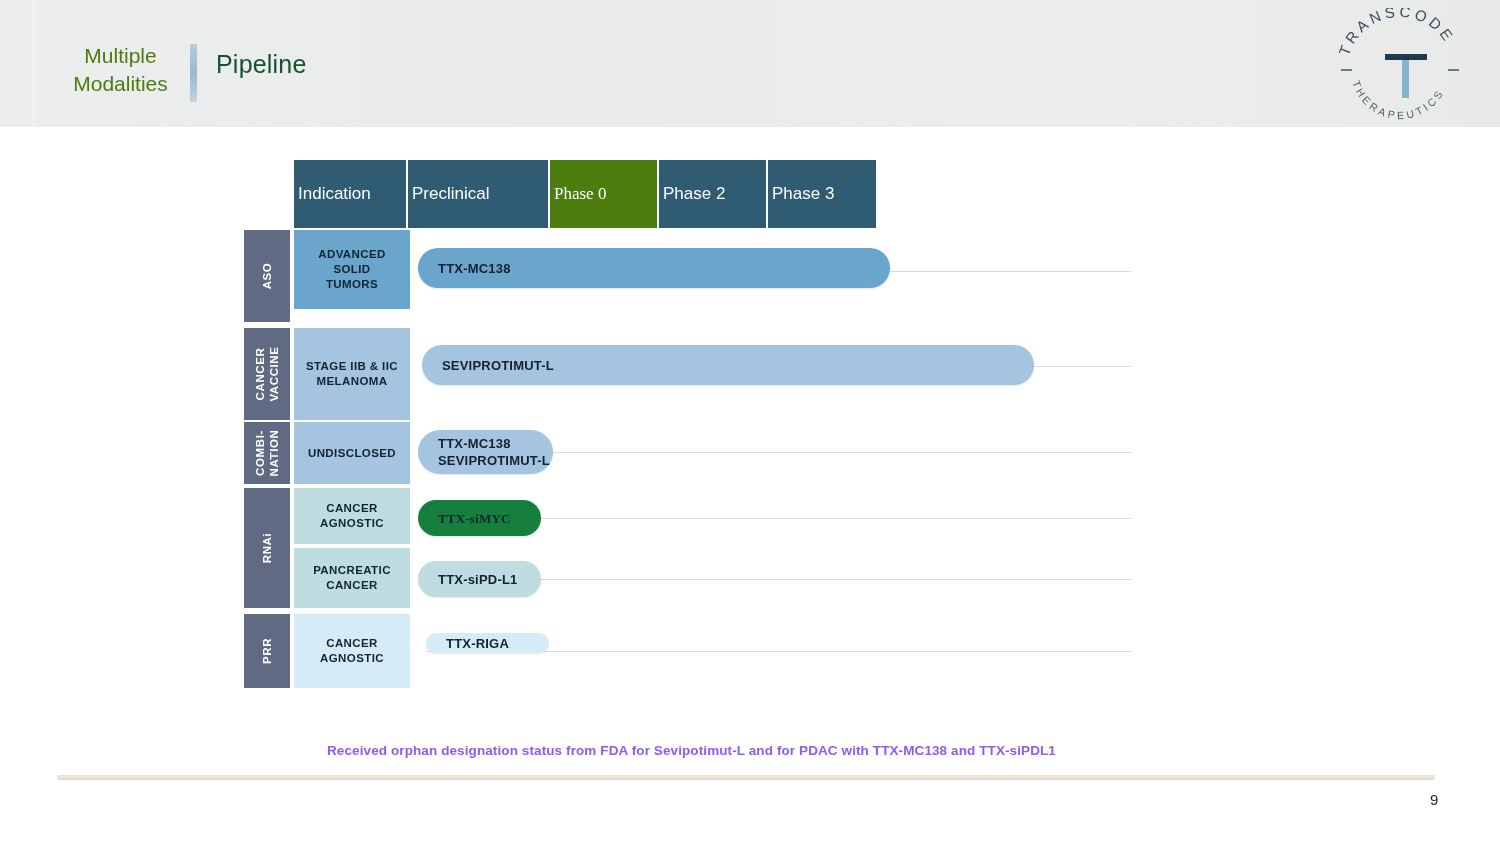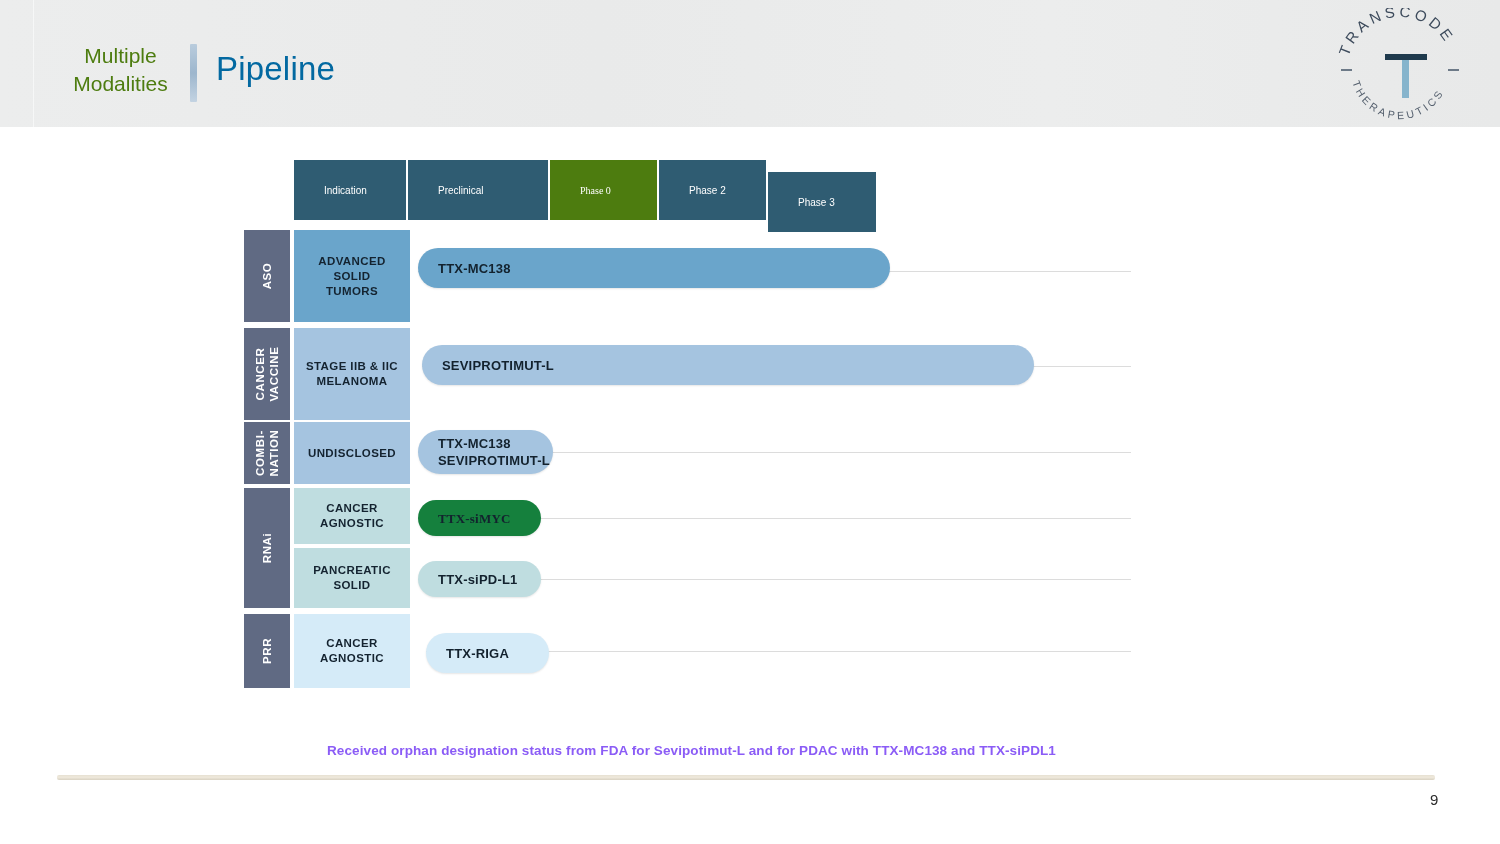--- a/index.html
+++ b/index.html
@@ -25,35 +25,35 @@
     text-align: center; color: #4d7c0f; font-size: 21px; line-height: 28px;
     font-weight: 400;
   }
   .title-divider {
     position: absolute; left: 190px; top: 44px; width: 7px; height: 58px;
     background: linear-gradient(180deg, #b9ccdd 0%, #9db6cd 50%, #c3d3e2 100%);
     border-radius: 1px;
   }
   .page-title {
     position: absolute; left: 216px; top: 50px;
-    color: #0369a1; font-size: 33px; font-weight: 400; letter-spacing: 0.2px;
+    color: #14532d; font-size: 25px; font-weight: 400; letter-spacing: 0.2px;
   }
 
   
   .logo { position: absolute; left: 1325px; top: 8px; width: 150px; height: 112px; }
   .logo svg { display: block; }
 
   
   .phase-header { position: absolute; left: 294px; top: 160px; height: 60px; display: flex; }
   .phase-cell {
-    background: #2f5c72; color: #ffffff; font-size: 10px;
-    display: flex; align-items: center; padding-left: 30px;
-    border-right: 2px solid #ffffff; height: 60px;
+    background: #2f5c72; color: #ffffff; font-size: 17px;
+    display: flex; align-items: center; padding-left: 4px;
+    border-right: 2px solid #ffffff; height: 68px;
   }
-  .phase-cell:last-child { border-right: none; margin-top: 12px; }
+  .phase-cell:last-child { border-right: none; }
 
   .rows { position: absolute; left: 244px; top: 230px; width: 900px; }
 
   .mod-label {
     position: absolute; width: 46px;
     background: #606a83; color: #ffffff;
     font-size: 11.5px; font-weight: 700; letter-spacing: 0.6px;
     display: flex; align-items: center; justify-content: center; text-align: center;
     line-height: 14px;
   }
@@ -142,45 +142,45 @@
       <div class="mod-label" style="top: 192px; height: 62px; background: rgb(96, 106, 131);">
         <span>COMBI-
 NATION</span>
       </div>
       <div class="mod-label" style="top: 258px; height: 120px; background: rgb(96, 106, 131);">
         <span>RNAi</span>
       </div>
       <div class="mod-label" style="top: 384px; height: 74px; background: rgb(96, 106, 131);">
         <span>PRR</span>
       </div>
-      <div class="ind-cell" style="top: 0px; height: 92px; background: rgb(106, 165, 203); white-space: pre-line;">ADVANCED
+      <div class="ind-cell" style="top: 0px; height: 79px; background: rgb(106, 165, 203); white-space: pre-line;">ADVANCED
 SOLID
 TUMORS</div>
       <div class="track" style="top: 41px; left: 174px; width: 713px;"></div>
       <div class="bar" style="left: 174px; top: 18px; width: 472px; height: 40px; background: rgb(106, 165, 203);">TTX-MC138</div>
       <div class="ind-cell" style="top: 98px; height: 92px; background: rgb(165, 196, 224); white-space: pre-line;">STAGE IIB &amp; IIC
 MELANOMA</div>
       <div class="track" style="top: 136px; left: 178px; width: 709px;"></div>
       <div class="bar" style="left: 178px; top: 115px; width: 612px; height: 40px; background: rgb(165, 196, 224);">SEVIPROTIMUT-L</div>
       <div class="ind-cell" style="top: 192px; height: 62px; background: rgb(165, 196, 224); white-space: pre-line;">UNDISCLOSED</div>
       <div class="track" style="top: 222px; left: 174px; width: 713px;"></div>
       <div class="bar" style="left: 174px; top: 200px; width: 135px; height: 44px; background: rgb(165, 196, 224);">TTX-MC138
 SEVIPROTIMUT-L</div>
       <div class="ind-cell" style="top: 258px; height: 56px; background: rgb(191, 221, 224); white-space: pre-line;">CANCER
 AGNOSTIC</div>
       <div class="track" style="top: 288px; left: 174px; width: 713px;"></div>
       <div class="bar" style="left: 174px; top: 270px; width: 123px; height: 36px; background: #15803d; font-family: Liberation Serif, serif;">TTX-siMYC</div>
       <div class="ind-cell" style="top: 318px; height: 60px; background: rgb(191, 221, 224); white-space: pre-line;">PANCREATIC
-SOLID</div>
+CANCER</div>
       <div class="track" style="top: 349px; left: 174px; width: 713px;"></div>
       <div class="bar" style="left: 174px; top: 331px; width: 123px; height: 36px; background: rgb(191, 221, 224);">TTX-siPD-L1</div>
       <div class="ind-cell" style="top: 384px; height: 74px; background: rgb(213, 235, 248); white-space: pre-line;">CANCER
 AGNOSTIC</div>
       <div class="track" style="top: 421px; left: 182px; width: 705px;"></div>
-      <div class="bar" style="left: 182px; top: 403px; width: 123px; height: 40px; background: rgb(213, 235, 248);">TTX-RIGA</div>
+      <div class="bar" style="left: 182px; top: 403px; width: 123px; height: 20px; background: rgb(213, 235, 248);">TTX-RIGA</div>
     </div>
 
   <div class="footnote">Received orphan designation status from FDA for Sevipotimut-L and for PDAC with TTX-MC138 and TTX-siPDL1</div>
 
   <div class="bottom-rule"></div>
   <div class="page-number">9</div>
 
 </div>
 
 </body></html>

